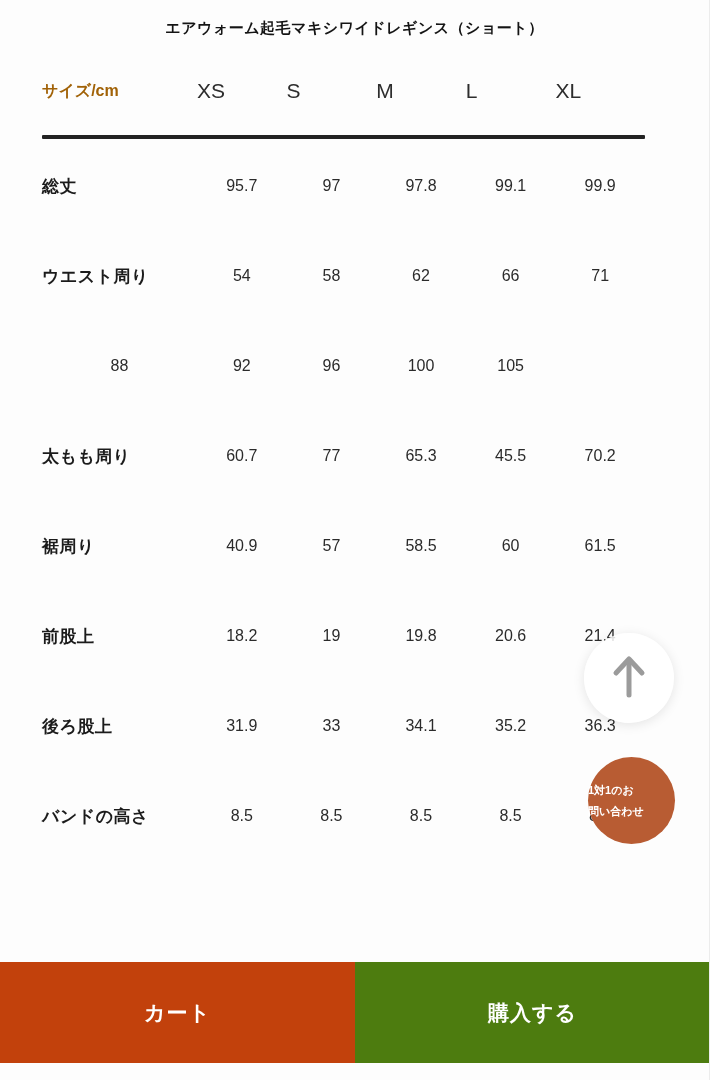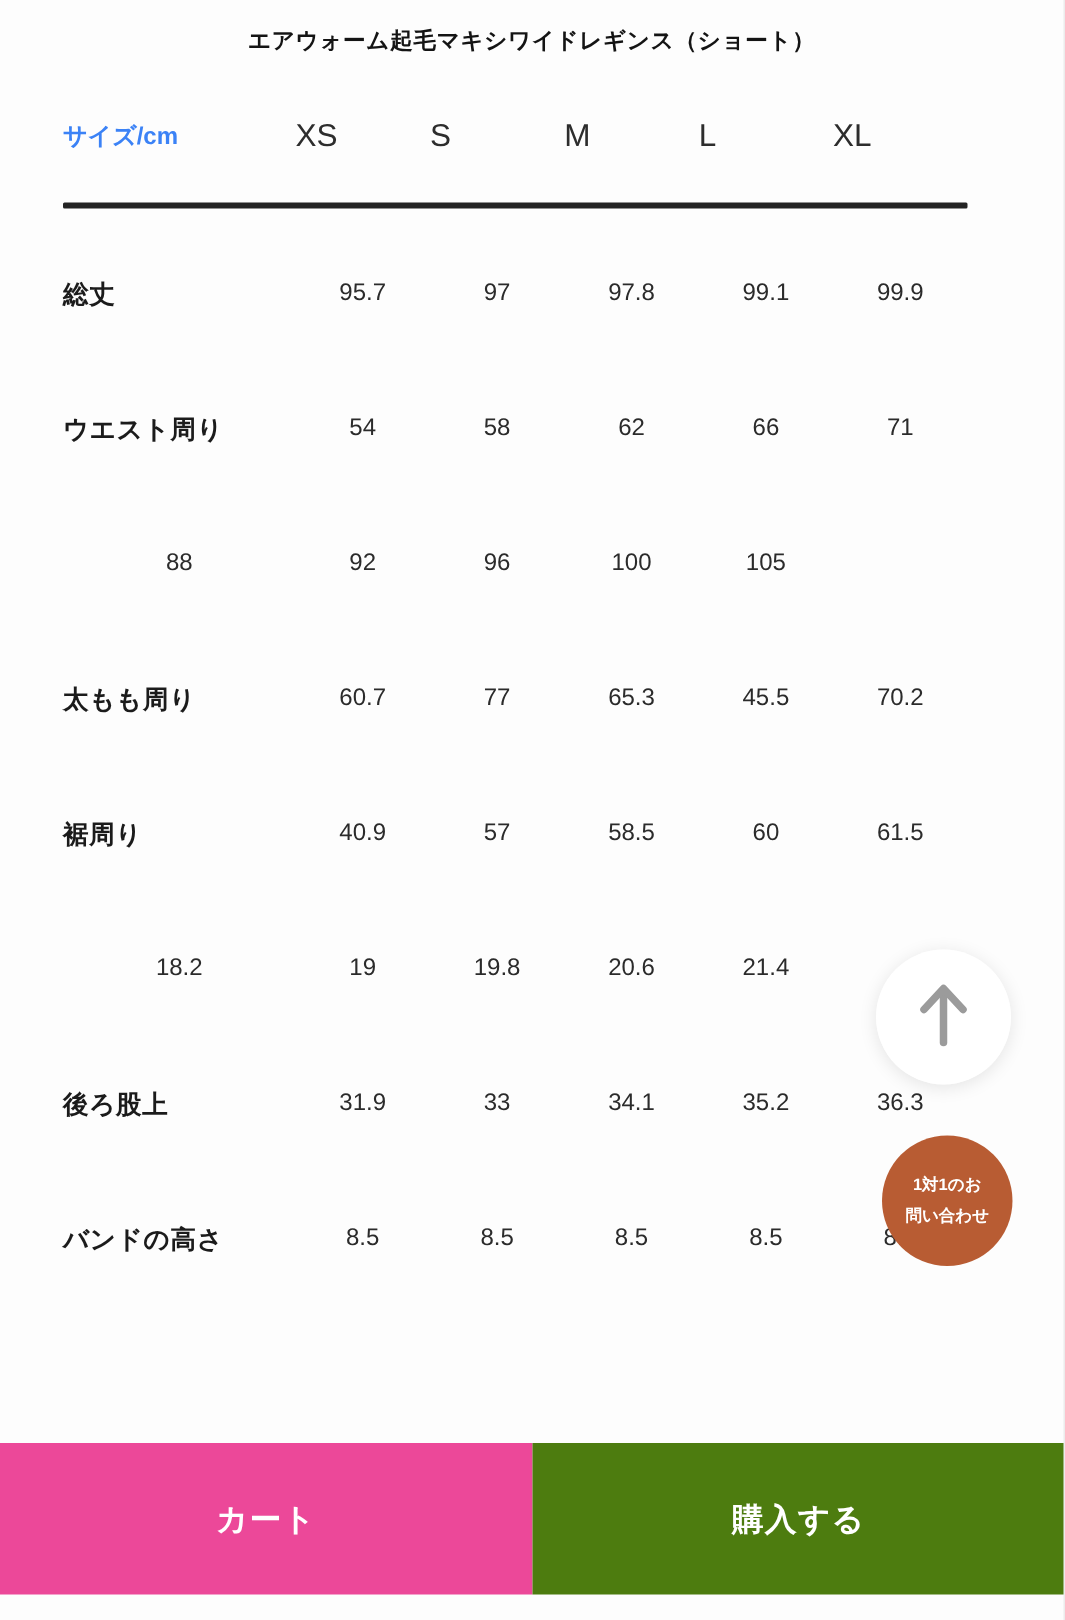--- a/index.html
+++ b/index.html
@@ -32,34 +32,34 @@
     grid-template-columns:155px repeat(5, 1fr);
     align-items:center;
   }
   .chart-head {
     margin-top:22px;
     height:58px;
   }
   .unit-label {
     font-size:16px;
     font-weight:700;
-    color:#3b82f6;
+    color:#a16207;
   }
   .size-cell {
     font-size:21px;
     font-weight:400;
     color:#2d2d2d;
   }
   .divider {
     margin-top:15px;
     height:4px;
     background:#232323;
     border-radius:1px;
   }
-  .chart-body { padding-top:12px; }
+  .chart-body { padding-top:2px; }
   .data-row { height:90px; }
   .row-label {
     font-size:17px;
     font-weight:700;
     color:#1b1b1b;
     letter-spacing:0.5px;
   }
   .value-cell {
     text-align:center;
     font-size:16px;
@@ -81,21 +81,21 @@
   .chat-button {
     position:absolute;
     left:588px; top:757px;
     width:87px; height:87px;
     border-radius:50%;
     color:#ffffff;
     font-size:11px;
     font-weight:700;
     display:flex;
     flex-direction:column;
-    align-items:center;
+    align-items:flex-start;
     justify-content:center;
     gap:10px;
     text-align:center;
     cursor:pointer;
     line-height:1;
   }
   .bottom-bar {
     position:absolute;
     left:0; top:962px;
     width:710px; height:101px;
@@ -166,20 +166,21 @@
         </div>
         <div class="chart-row data-row">
           <div class="row-label">裾周り</div>
           <div class="value-cell">40.9</div>
           <div class="value-cell">57</div>
           <div class="value-cell">58.5</div>
           <div class="value-cell">60</div>
           <div class="value-cell">61.5</div>
         </div>
         <div class="chart-row data-row">
+          <div class="row-label">前股上</div>
           <div class="value-cell">18.2</div>
           <div class="value-cell">19</div>
           <div class="value-cell">19.8</div>
           <div class="value-cell">20.6</div>
           <div class="value-cell">21.4</div>
         </div>
         <div class="chart-row data-row">
           <div class="row-label">後ろ股上</div>
           <div class="value-cell">31.9</div>
           <div class="value-cell">33</div>
@@ -206,17 +207,17 @@
       </svg>
     </span>
   </div>
 
   <div class="chat-button" style="background: rgb(184, 92, 51);">
     <span>1対1のお</span>
     <span>問い合わせ</span>
   </div>
 
   <div class="bottom-bar">
-    <div class="bar-button" id="cart-btn" style="background: #ec4899;">カート</div>
+    <div class="bar-button" id="cart-btn" style="background: #c2410c;">カート</div>
     <div class="bar-button" id="buy-btn" style="background: #4d7c0f;">購入する</div>
   </div>
 
 </div>
 
 </body></html>

